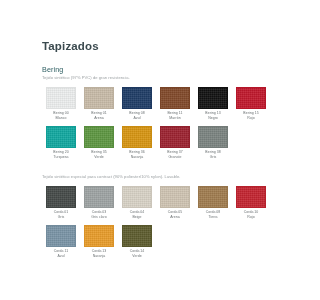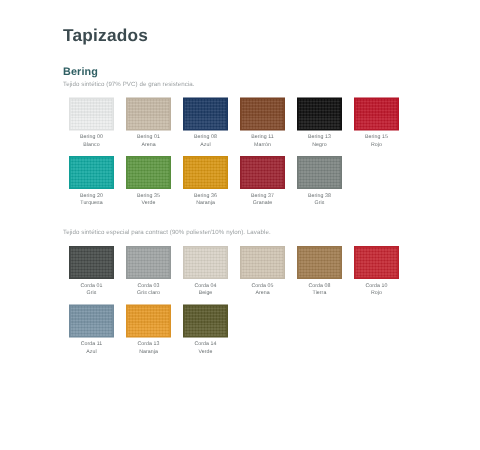--- a/index.html
+++ b/index.html
@@ -13,40 +13,41 @@
     font-family: "Liberation Sans", sans-serif;
     overflow: hidden;
     -webkit-font-smoothing: antialiased;
   }
 
   .page {
     position: relative;
     width: 300px;
     height: 251px;
     box-sizing: border-box;
-    padding: 18px 30px 0 42px;
+    padding: 4px 30px 0 42px;
     background: #ffffff;
+    margin-top: 36px;
   }
 
   .page-title {
     font-size: 11.5px;
     font-weight: bold;
     color: #3b4a4f;
     letter-spacing: 0.15px;
     margin: 0 0 13px 0;
     line-height: 1.1;
   }
 
   .section {
     margin-bottom: 10px;
   }
 
   .section-name {
     font-size: 7.2px;
-    font-weight: bold;
+    font-weight: normal;
     color: #2f5f63;
     letter-spacing: 0.1px;
     margin: 0 0 2.5px 0;
     line-height: 1.1;
   }
 
   .section-desc {
     font-size: 4.1px;
     color: #9a9fa1;
     letter-spacing: 0.05px;

